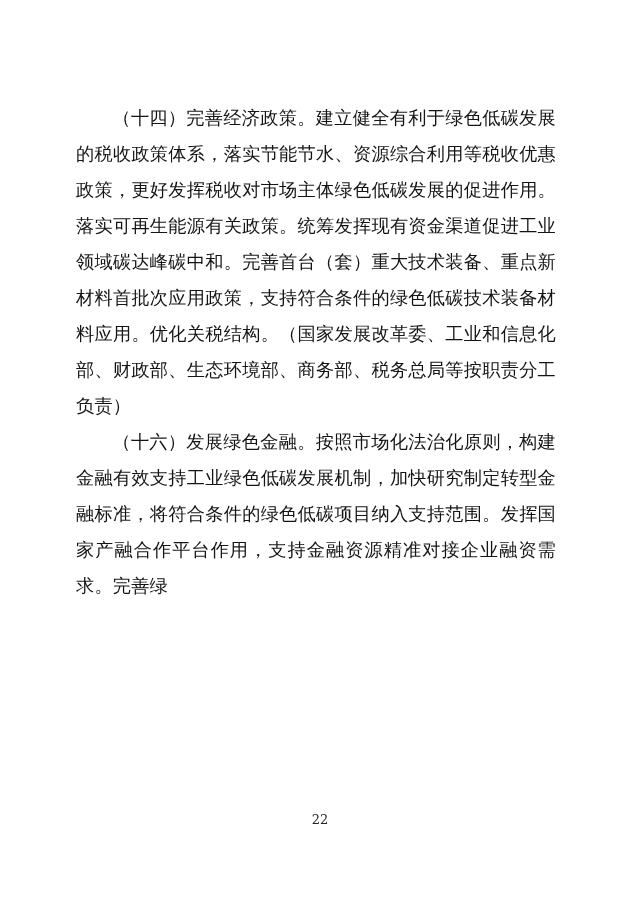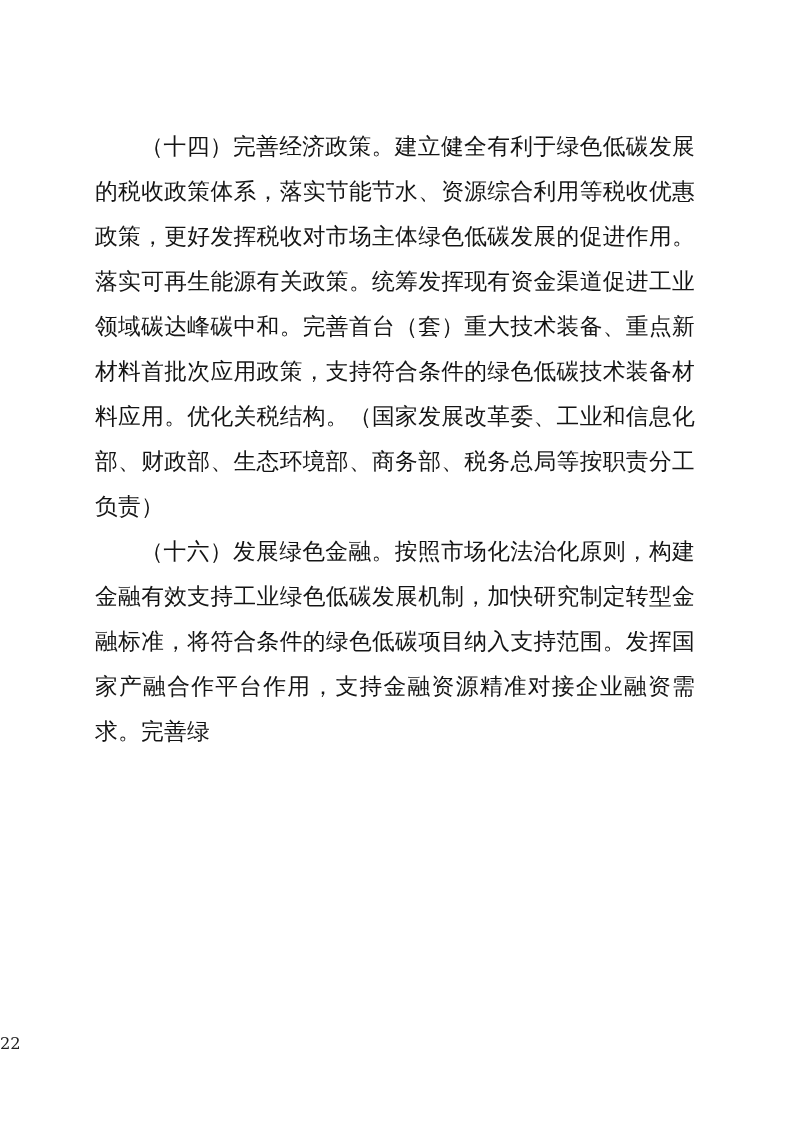--- a/index.html
+++ b/index.html
@@ -40,25 +40,24 @@
     font-weight: 400;
   }
   .para + .para {
     margin-top: 0px;
   }
   .page-number {
     position: absolute;
     left: 0;
     right: 0;
     top: 812px;
-    text-align: left;
+    text-align: center;
     font-size: 13px;
     font-family: "DejaVu Serif", "Liberation Serif", serif;
     color: #222222;
-    margin-top: 16px;
   }
 </style>
 </head>
 <body>
 
 <div class="page">
   <div class="content">
     <p class="para">（十四）完善经济政策。建立健全有利于绿色低碳发展的税收政策体系，落实节能节水、资源综合利用等税收优惠政策，更好发挥税收对市场主体绿色低碳发展的促进作用。落实可再生能源有关政策。统筹发挥现有资金渠道促进工业领域碳达峰碳中和。完善首台（套）重大技术装备、重点新材料首批次应用政策，支持符合条件的绿色低碳技术装备材料应用。优化关税结构。（国家发展改革委、工业和信息化部、财政部、生态环境部、商务部、税务总局等按职责分工负责）</p>
     <p class="para">（十六）发展绿色金融。按照市场化法治化原则，构建金融有效支持工业绿色低碳发展机制，加快研究制定转型金融标准，将符合条件的绿色低碳项目纳入支持范围。发挥国家产融合作平台作用，支持金融资源精准对接企业融资需求。完善绿</p>
   </div>

